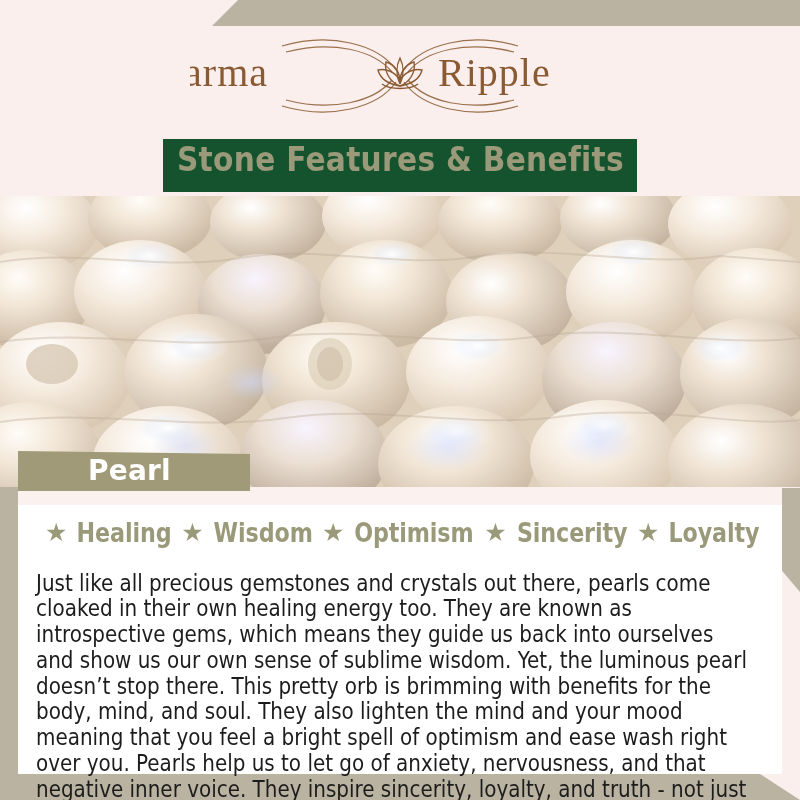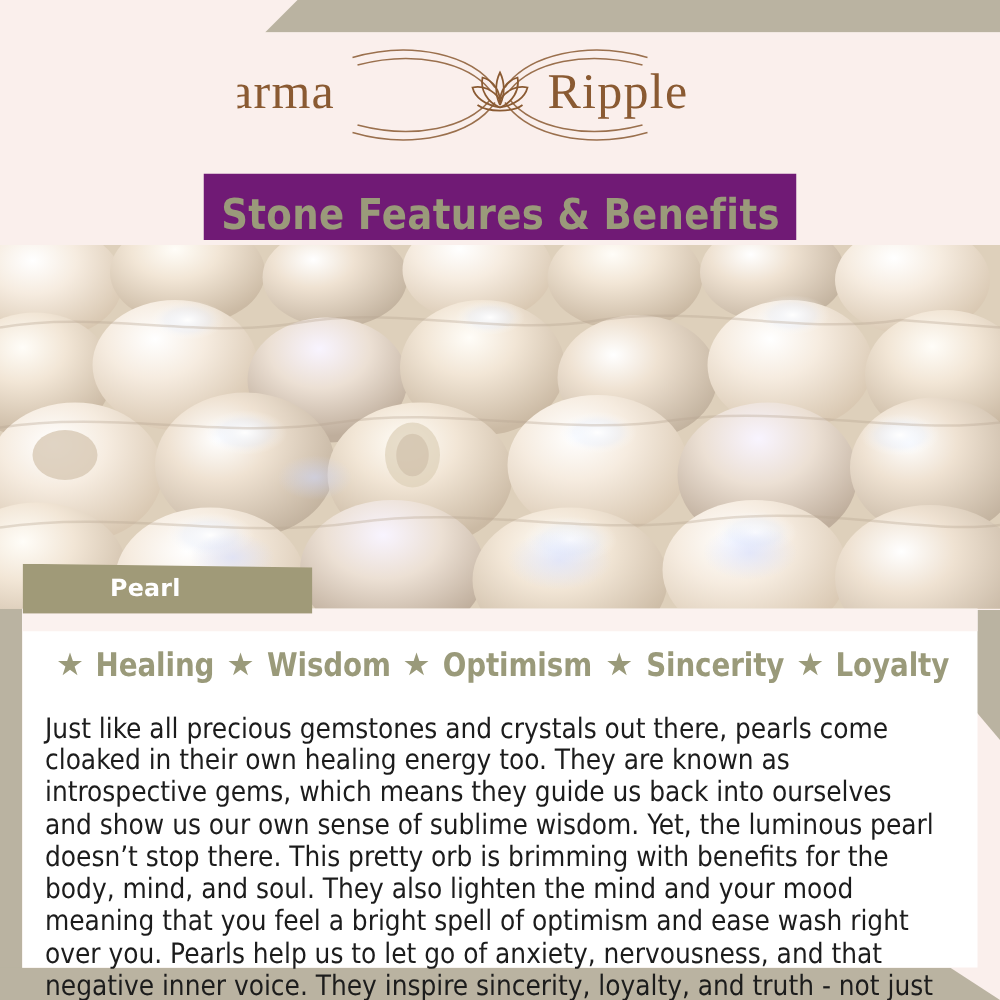--- a/index.html
+++ b/index.html
@@ -71,24 +71,24 @@
   }
   .logo-svg { display: block; }
 
   
   .title-banner {
     position: absolute;
     top: 139px;
     left: 163px;
     width: 474px;
     height: 53px;
-    background: #701a75;
+    background: #14532d;
     z-index: 4;
     display: flex;
-    align-items: flex-end;
+    align-items: flex-start;
     justify-content: center;
   }
   .title-text {
     font-family: "Liberation Sans Narrow", "DejaVu Sans Condensed", "Liberation Sans", sans-serif;
     font-weight: bold;
     font-size: 34px;
     letter-spacing: 0.3px;
     color: #9a9a7a;
     transform: scaleX(0.97);
     white-space: nowrap;
@@ -121,21 +121,21 @@
     background: #a09a78;
     z-index: 5;
     clip-path: polygon(0 0, 100% 3px, 100% 100%, 0 100%);
     display: flex;
     align-items: center;
   }
   .stone-label-text {
     color: #ffffff;
     font-family: "DejaVu Sans", sans-serif;
     font-weight: bold;
-    font-size: 19px;
+    font-size: 28px;
     letter-spacing: 0.2px;
     margin-left: 70px;
     margin-top: -1px;
   }
 
   
   .panel {
     position: absolute;
     top: 487px;
     left: 18px;

